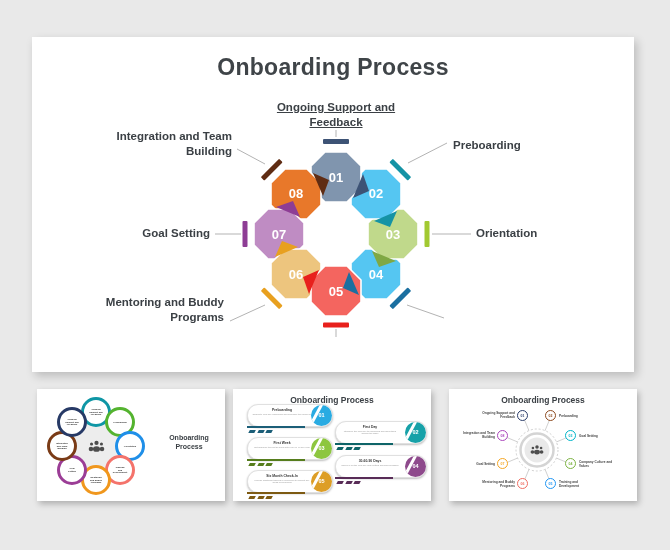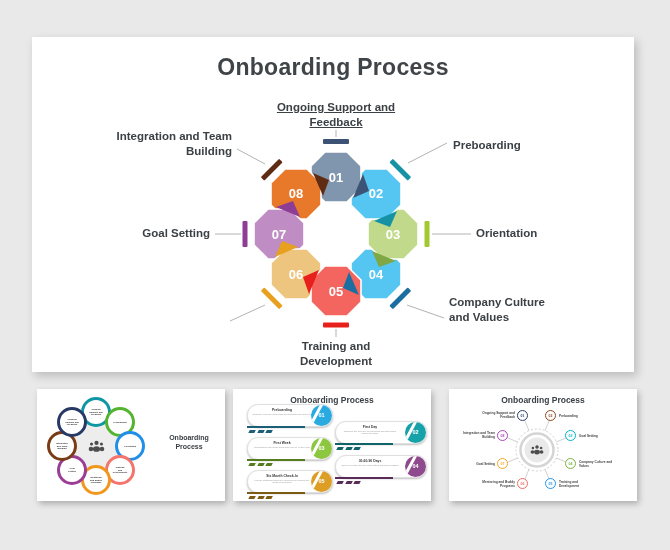--- a/index.html
+++ b/index.html
@@ -131,24 +131,22 @@
     <text class="num" x="304" y="258.5">05</text>
     <text class="num" x="264" y="241.5">06</text>
     <text class="num" x="247" y="201.5">07</text>
     <text class="num" x="264" y="161">08</text>
   </svg>
 
   <div class="lbl center" style="left:304px;top:63px;text-decoration:underline;">Ongoing Support and
 Feedback</div>
   <div class="lbl" style="left:421px;top:101px;">Preboarding</div>
   <div class="lbl" style="left:444px;top:189px;">Orientation</div>
-  <div class="lbl" style="left:417px;top:258px;">Company Culture
-and Values</div>
-  <div class="lbl center" style="left:304px;top:302px;">Training and
-Development</div>
+  <div class="lbl right" style="right:410px;top:258px;">Mentoring and Buddy
+Programs</div>
   <div class="lbl right" style="right:424px;top:189px;">Goal Setting</div>
   <div class="lbl right" style="right:402px;top:92px;margin-left:40px;">Integration and Team
 Building</div>
 </section>
 
 <section class="thumb t1">
   <div class="hub">
     <svg class="hubicon" width="17" height="17" viewBox="0 0 24 24" fill="#4d4d4d">
       <circle cx="12" cy="7" r="3"></circle>
         <ellipse cx="12" cy="15.5" rx="5" ry="4"></ellipse>

